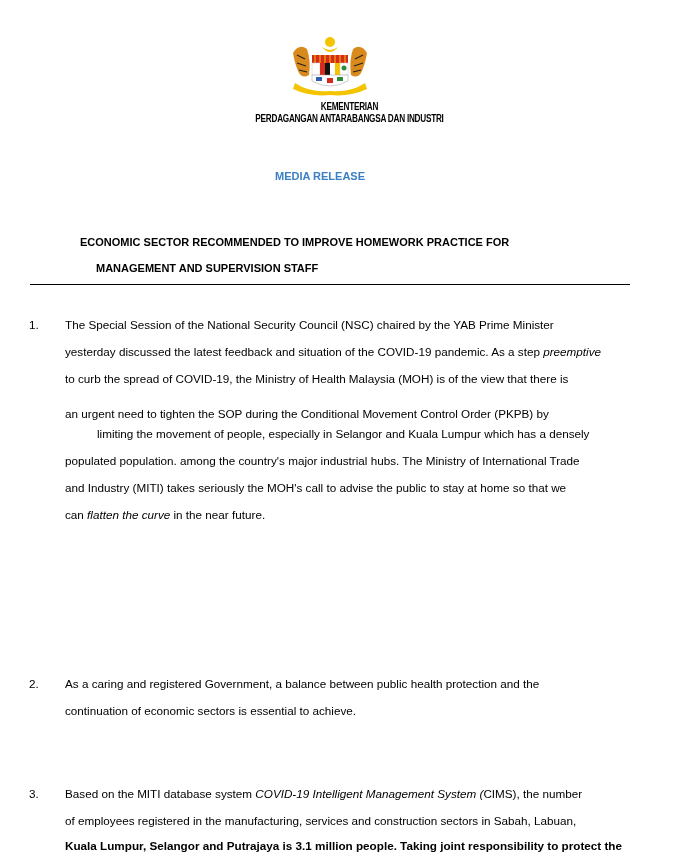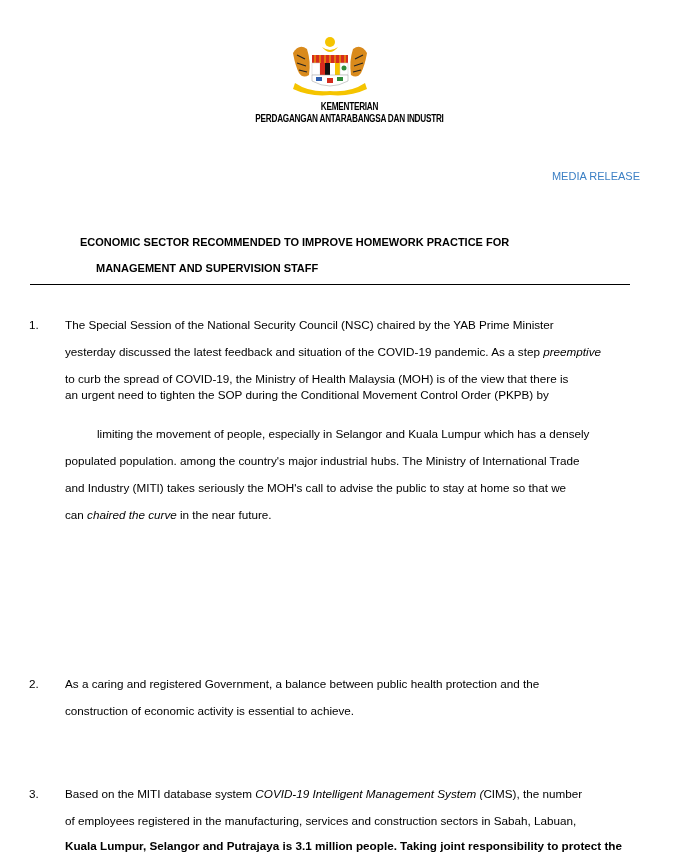--- a/index.html
+++ b/index.html
@@ -9,22 +9,22 @@
   }
   .crest { position: absolute; left: 285px; top: 35px; width: 90px; height: 62px; }
   .ministry {
     position: absolute; left: 0; width: 699px; text-align: center;
     font-family: "Liberation Sans", sans-serif; font-weight: bold;
     font-size: 10px; letter-spacing: -0.3px; transform: scaleX(0.82);
   }
   .ministry.l1 { top: 101px; }
   .ministry.l2 { top: 113px; }
   .media {
-    position: absolute; top: 170px; left: 0; width: 640px; text-align: right;
-    color: #3b7fc4; font-weight: normal; font-size: 11px;
+    position: absolute; top: 170px; left: 0; width: 640px; text-align: center;
+    color: #3b7fc4; font-weight: bold; font-size: 11px;
   }
   .title {
     position: absolute; font-weight: bold; font-size: 11px; white-space: nowrap;
   }
   .title.t1 { top: 236px; left: 80px; }
   .title.t2 { top: 262px; left: 50px; margin-left: 46px; }
   .rule { position: absolute; top: 284px; left: 30px; width: 600px; height: 1px; background: #000; }
   .para { position: absolute; left: 0; width: 699px; font-size: 11.7px; }
   .num { position: absolute; left: 29px; }
   .line { position: absolute; left: 65px; white-space: nowrap; }
@@ -73,29 +73,29 @@
 <div class="title t1">ECONOMIC SECTOR RECOMMENDED TO IMPROVE HOMEWORK PRACTICE FOR</div>
 <div class="title t2">MANAGEMENT AND SUPERVISION STAFF</div>
 
 <div class="rule"></div>
 
 <div class="para para1">
     <span class="num">1.</span>
     <div class="line" style="top: 0px;"><span>The Special Session of the National Security Council (NSC) chaired by the YAB Prime Minister</span></div>
     <div class="line" style="top: 27.2px;"><span>yesterday discussed the latest feedback and situation of the COVID-19 pandemic. As a step </span><i>preemptive</i></div>
     <div class="line" style="top: 54.4px;"><span>to curb the spread of COVID-19, the Ministry of Health Malaysia (MOH) is of the view that there is</span></div>
-    <div class="line" style="top: 70px;"><span>an urgent need to tighten the SOP during the Conditional Movement Control Order (PKPB) by</span></div>
+    <div class="line" style="top: 89px;"><span>an urgent need to tighten the SOP during the Conditional Movement Control Order (PKPB) by</span></div>
     <div class="line" style="top: 108.8px; padding-left: 32px;"><span>limiting the movement of people, especially in Selangor and Kuala Lumpur which has a densely</span></div>
     <div class="line" style="top: 136px;"><span>populated population. among the country's major industrial hubs. The Ministry of International Trade</span></div>
     <div class="line" style="top: 163.2px;"><span>and Industry (MITI) takes seriously the MOH's call to advise the public to stay at home so that we</span></div>
-    <div class="line" style="top: 190.4px;"><span>can </span><i>chaired the curve</i><span> in the near future.</span></div>
+    <div class="line" style="top: 190.4px;"><span>can </span><i>flatten the curve</i><span> in the near future.</span></div>
   </div>
 <div class="para para2">
     <span class="num">2.</span>
     <div class="line" style="top: 0px;"><span>As a caring and registered Government, a balance between public health protection and the</span></div>
-    <div class="line" style="top: 27.2px;"><span>construction of economic activity is essential to achieve.</span></div>
+    <div class="line" style="top: 27.2px;"><span>continuation of economic sectors is essential to achieve.</span></div>
   </div>
 <div class="para para3">
     <span class="num">3.</span>
     <div class="line" style="top: 0px;"><span>Based on the MITI database system </span><i>COVID-19 Intelligent Management System (</i><span>CIMS), the number</span></div>
     <div class="line" style="top: 27.2px;"><span>of employees registered in the manufacturing, services and construction sectors in Sabah, Labuan,</span></div>
     <div class="line" style="top: 52px; font-weight: bold;"><span>Kuala Lumpur, Selangor and Putrajaya is 3.1 million people. Taking joint responsibility to protect the</span></div>
   </div>
 
 </body></html>

